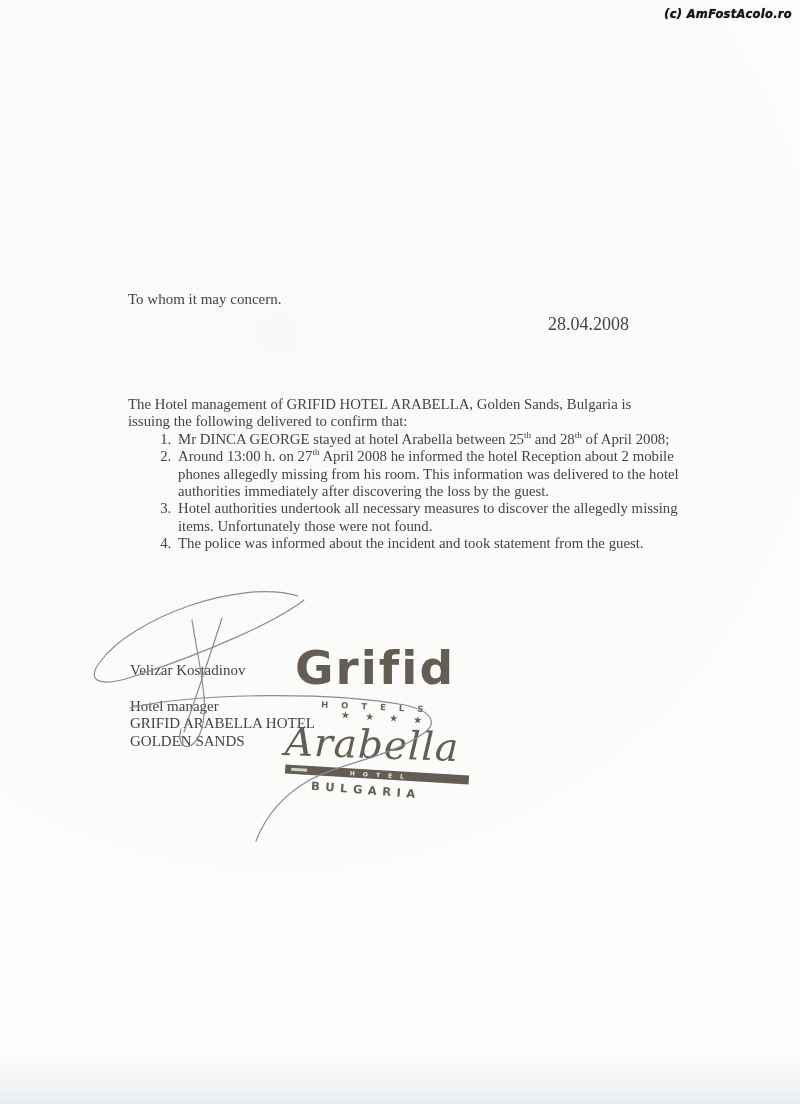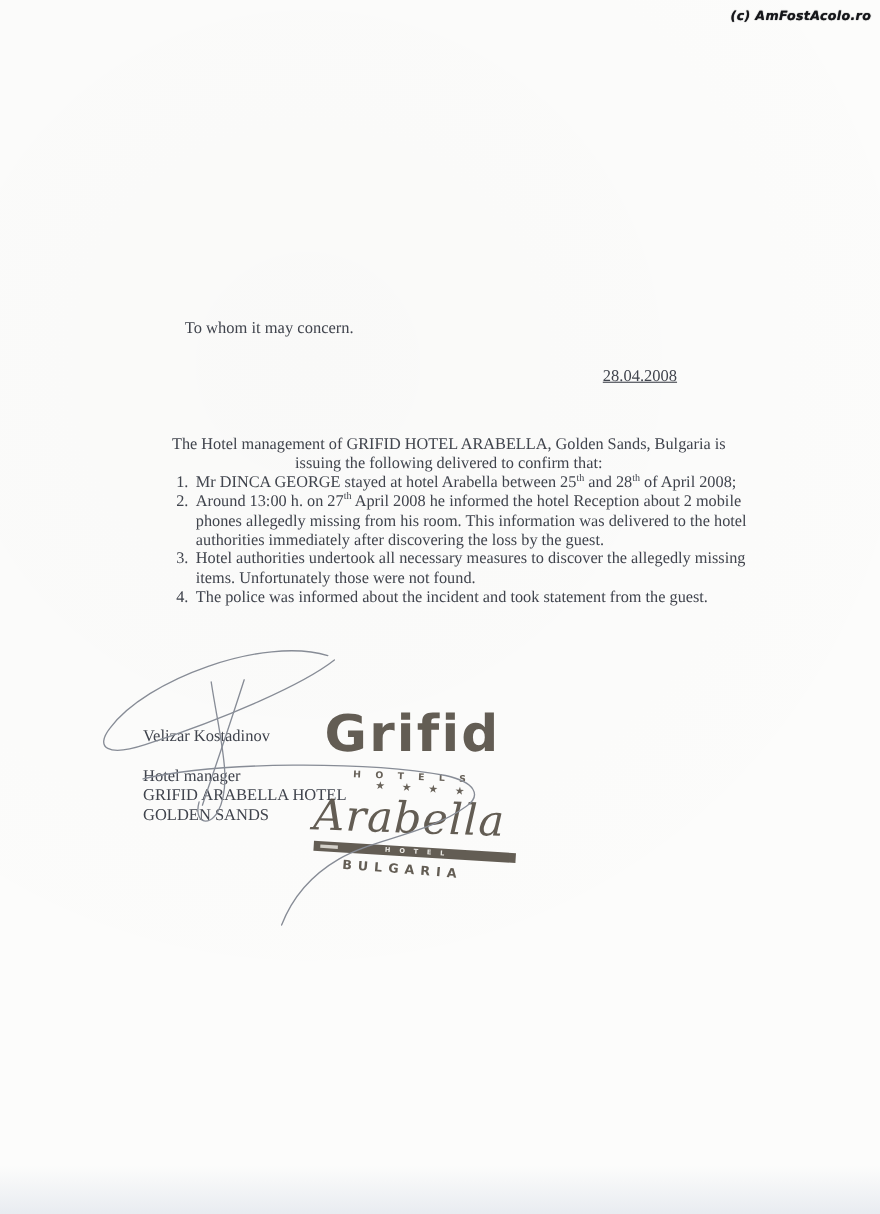--- a/index.html
+++ b/index.html
@@ -27,27 +27,27 @@
     text-shadow: 0 0 1px rgba(0,0,0,0.85), 1px 1px 0 rgba(255,255,255,0.5);
   }
   .title {
     position: absolute; top: 200px; left: 0; width: 100%;
     margin: 0;
     text-align: center;
     font-size: 15.5px; font-weight: bold;
     letter-spacing: 1px;
     color: #3c4049;
   }
-  .salutation { position: absolute; left: 128px; top: 291px; font-size: 15px; margin-left: 40px; }
-  .date { position: absolute; left: 548px; top: 334px; font-size: 15px; text-decoration: underline; }
+  .salutation { position: absolute; left: 128px; top: 291px; font-size: 15px; }
+  .date { position: absolute; left: 548px; top: 314px; font-size: 18px; }
   .letter-body {
     position: absolute; left: 128px; top: 396px; width: 560px;
     font-size: 14.8px; line-height: 17.4px;
   }
-  .letter-body p { margin: 0; text-align: center; }
+  .letter-body p { margin: 0; }
   .letter-body ol { margin: 0; padding-left: 47px; }
   .letter-body li { margin: 0; padding-left: 3px; }
   sup { font-size: 0.62em; line-height: 0; vertical-align: super; }
   .signature-block { position: absolute; left: 130px; top: 662px; font-size: 15px; line-height: 17.5px; }
   .signatory-name { margin-bottom: 18px; }
   
   .logo { position: absolute; left: 283px; top: 644px; width: 210px; height: 170px; color: #4f483e; }
   .logo-brand {
     position: absolute; left: 12px; top: -4px;
     font-family: "DejaVu Sans", sans-serif;

